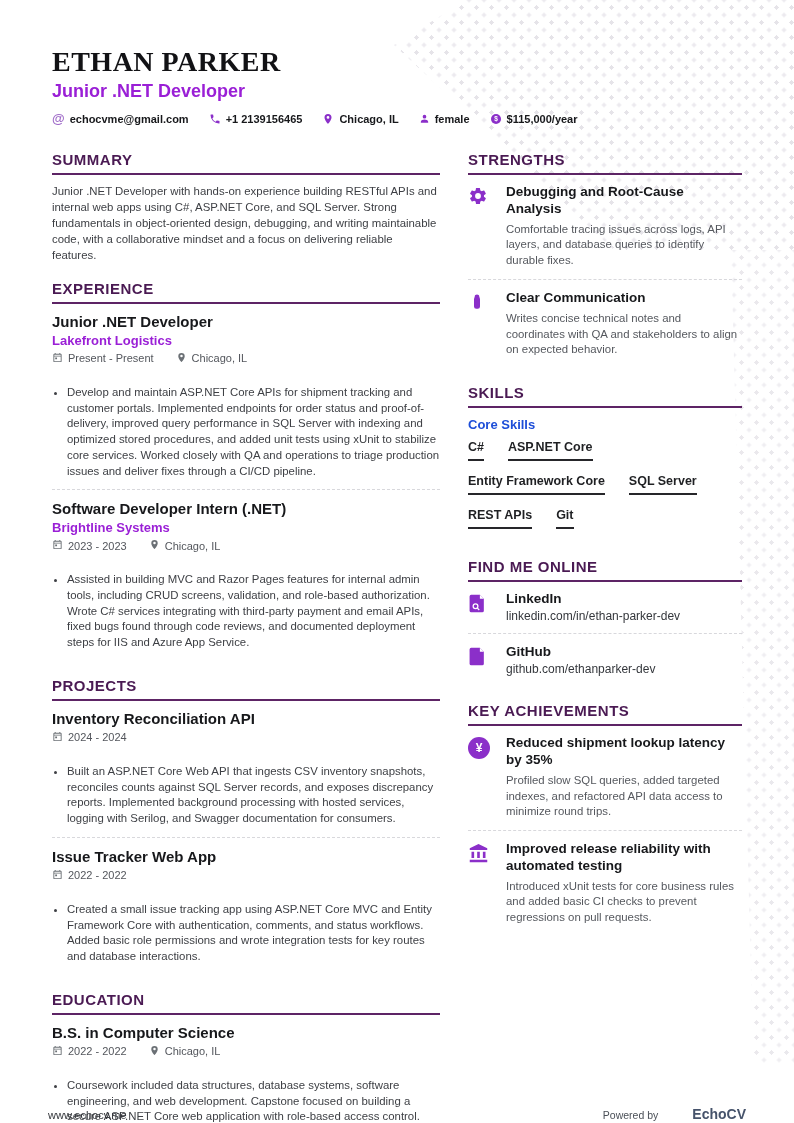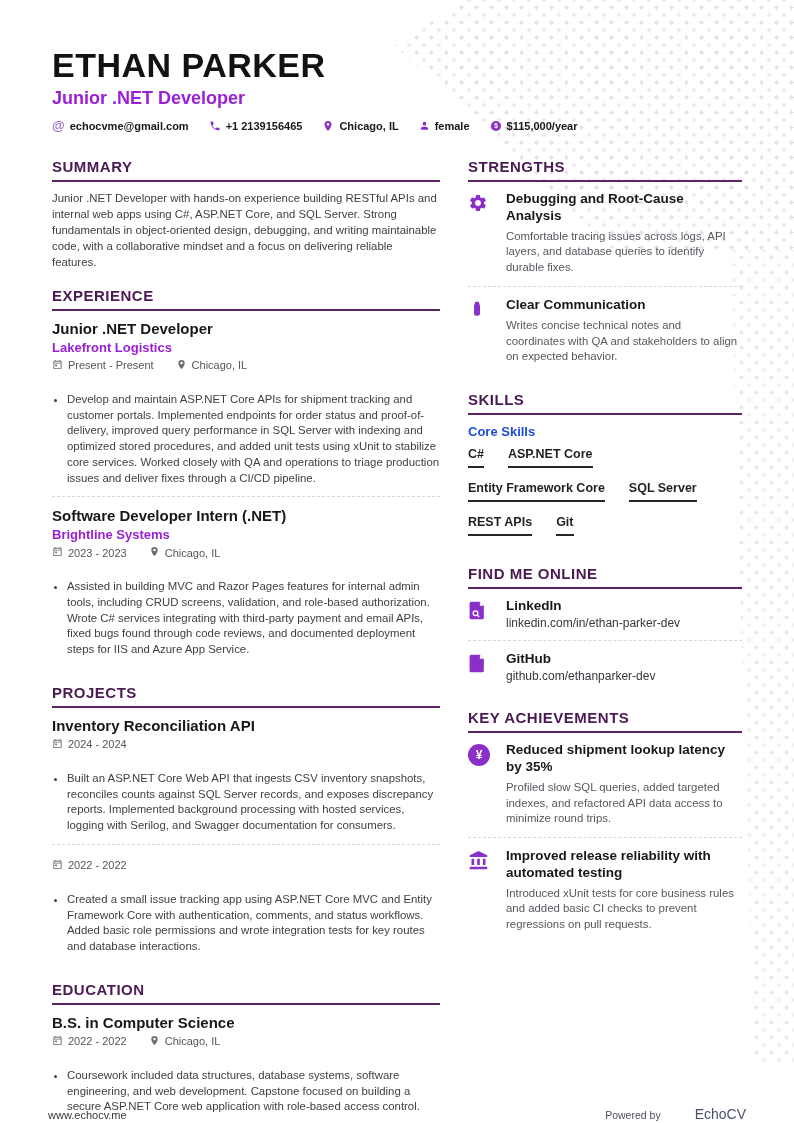--- a/index.html
+++ b/index.html
@@ -17,21 +17,21 @@
     background-size:15px 15px, 15px 15px;
     background-position:0 0, 7.5px 7.5px;
   }
   .dots-top { top:0; right:0; width:400px; height:250px;
     clip-path:polygon(18% 0, 100% 0, 100% 100%, 55% 100%, 0 18%); }
   .dots-side { top:250px; right:0; width:90px; bottom:60px; opacity:.8;
     clip-path:polygon(30% 0, 100% 0, 100% 100%, 55% 100%); }
   .content { position:relative; z-index:1; padding:46px 52px 0 52px; }
 
   
-  .name { font-size:34px; font-weight:800; color:#121215; letter-spacing:.5px; }
+  .name { font-size:28px; font-weight:800; color:#121215; letter-spacing:.5px;font-family:Liberation Serif, serif; }
   .job-title { font-size:18px; font-weight:700; color:#9a1fd6; margin-top:3px; }
   .contact-row { display:flex; align-items:center; gap:20px; margin-top:10px; }
   .contact-item { display:flex; align-items:center; gap:5px; font-size:11px; font-weight:700; color:#17181b; }
   .contact-item svg { display:block; }
   .at-glyph { color:#a06cc9; font-size:13px; font-weight:700; line-height:1; }
 
   
   .cols { display:grid; grid-template-columns:388px 1fr; column-gap:28px; margin-top:12px; }
 
   .sec { margin-top:16px; }
@@ -74,21 +74,21 @@
 
   .badge-circle { width:22px; height:22px; border-radius:50%; background:#8b2fc9;
     display:flex; align-items:center; justify-content:center;
     color:#fff; font-size:12px; font-weight:700; }
 
   
   .footer { position:absolute; z-index:1; left:48px; right:48px; bottom:0;
     display:flex; justify-content:space-between; align-items:baseline; }
   .footer-site { font-size:11px; color:#33363b; }
   .footer-powered { font-size:10.5px; color:#4a4f57; }
-  .footer-brand { font-size:14px; color:#46536b; font-weight:400; margin-left:3px;padding-left:31px; }
+  .footer-brand { font-size:14px; color:#46536b; font-weight:700; margin-left:3px;padding-left:31px; }
 </style>
 </head>
 <body>
 
 <div class="page">
   <div class="dots dots-top"></div>
   <div class="dots dots-side"></div>
 
   <div class="content">
 
@@ -205,20 +205,21 @@
                     </svg></span>
                 <span>2024 - 2024</span>
               </span>
             </div>
             <ul class="bullets">
                 <li>Built an ASP.NET Core Web API that ingests CSV inventory snapshots, reconciles counts against SQL Server records, and exposes discrepancy reports. Implemented background processing with hosted services, logging with Serilog, and Swagger documentation for consumers.</li>
               </ul>
           </div>
 
           <div class="entry">
+            <div class="entry-title">Issue Tracker Web App</div>
             <div class="entry-meta">
               <span class="meta-item">
                 <span><svg width="11" height="11" viewBox="0 0 24 24">
                       <path fill="#6b7075" d="M19 4h-1V2h-2v2H8V2H6v2H5a2 2 0 0 0-2 2v14a2 2 0 0 0 2 2h14a2 2 0 0 0 2-2V6a2 2 0 0 0-2-2zm0 16H5V10h14v10zM5 8V6h14v2H5zm2 4h4v4H7v-4z"></path>
                     </svg></span>
                 <span>2022 - 2022</span>
               </span>
             </div>
             <ul class="bullets">
                 <li>Created a small issue tracking app using ASP.NET Core MVC and Entity Framework Core with authentication, comments, and status workflows. Added basic role permissions and wrote integration tests for key routes and database interactions.</li>

